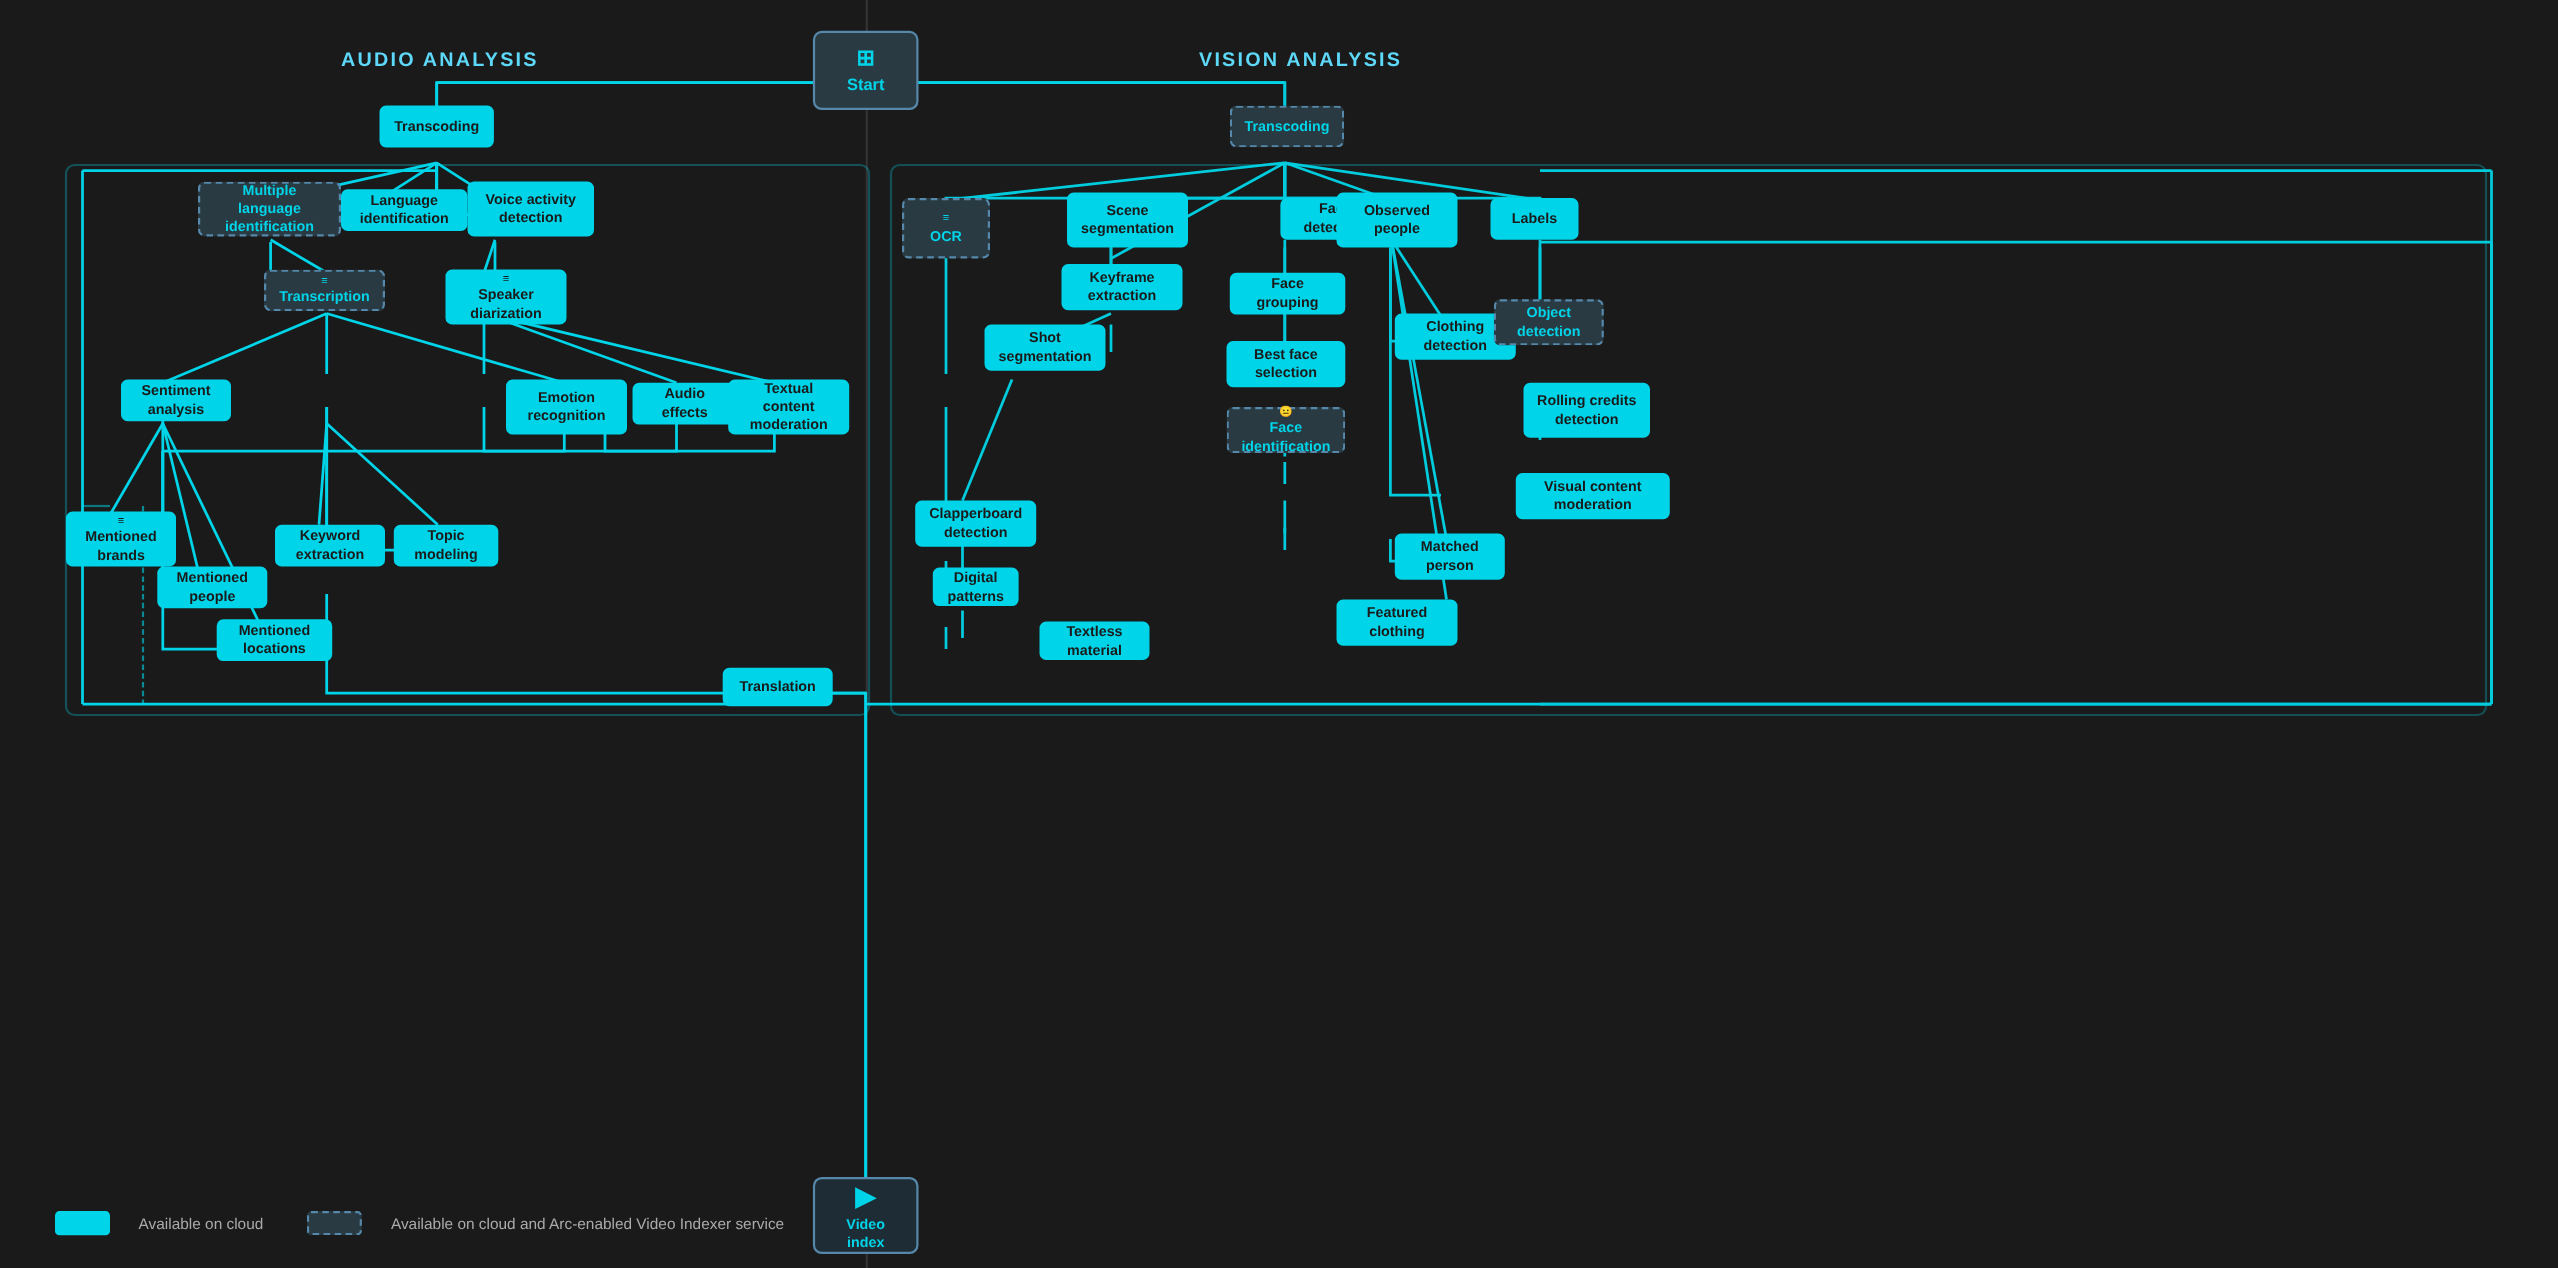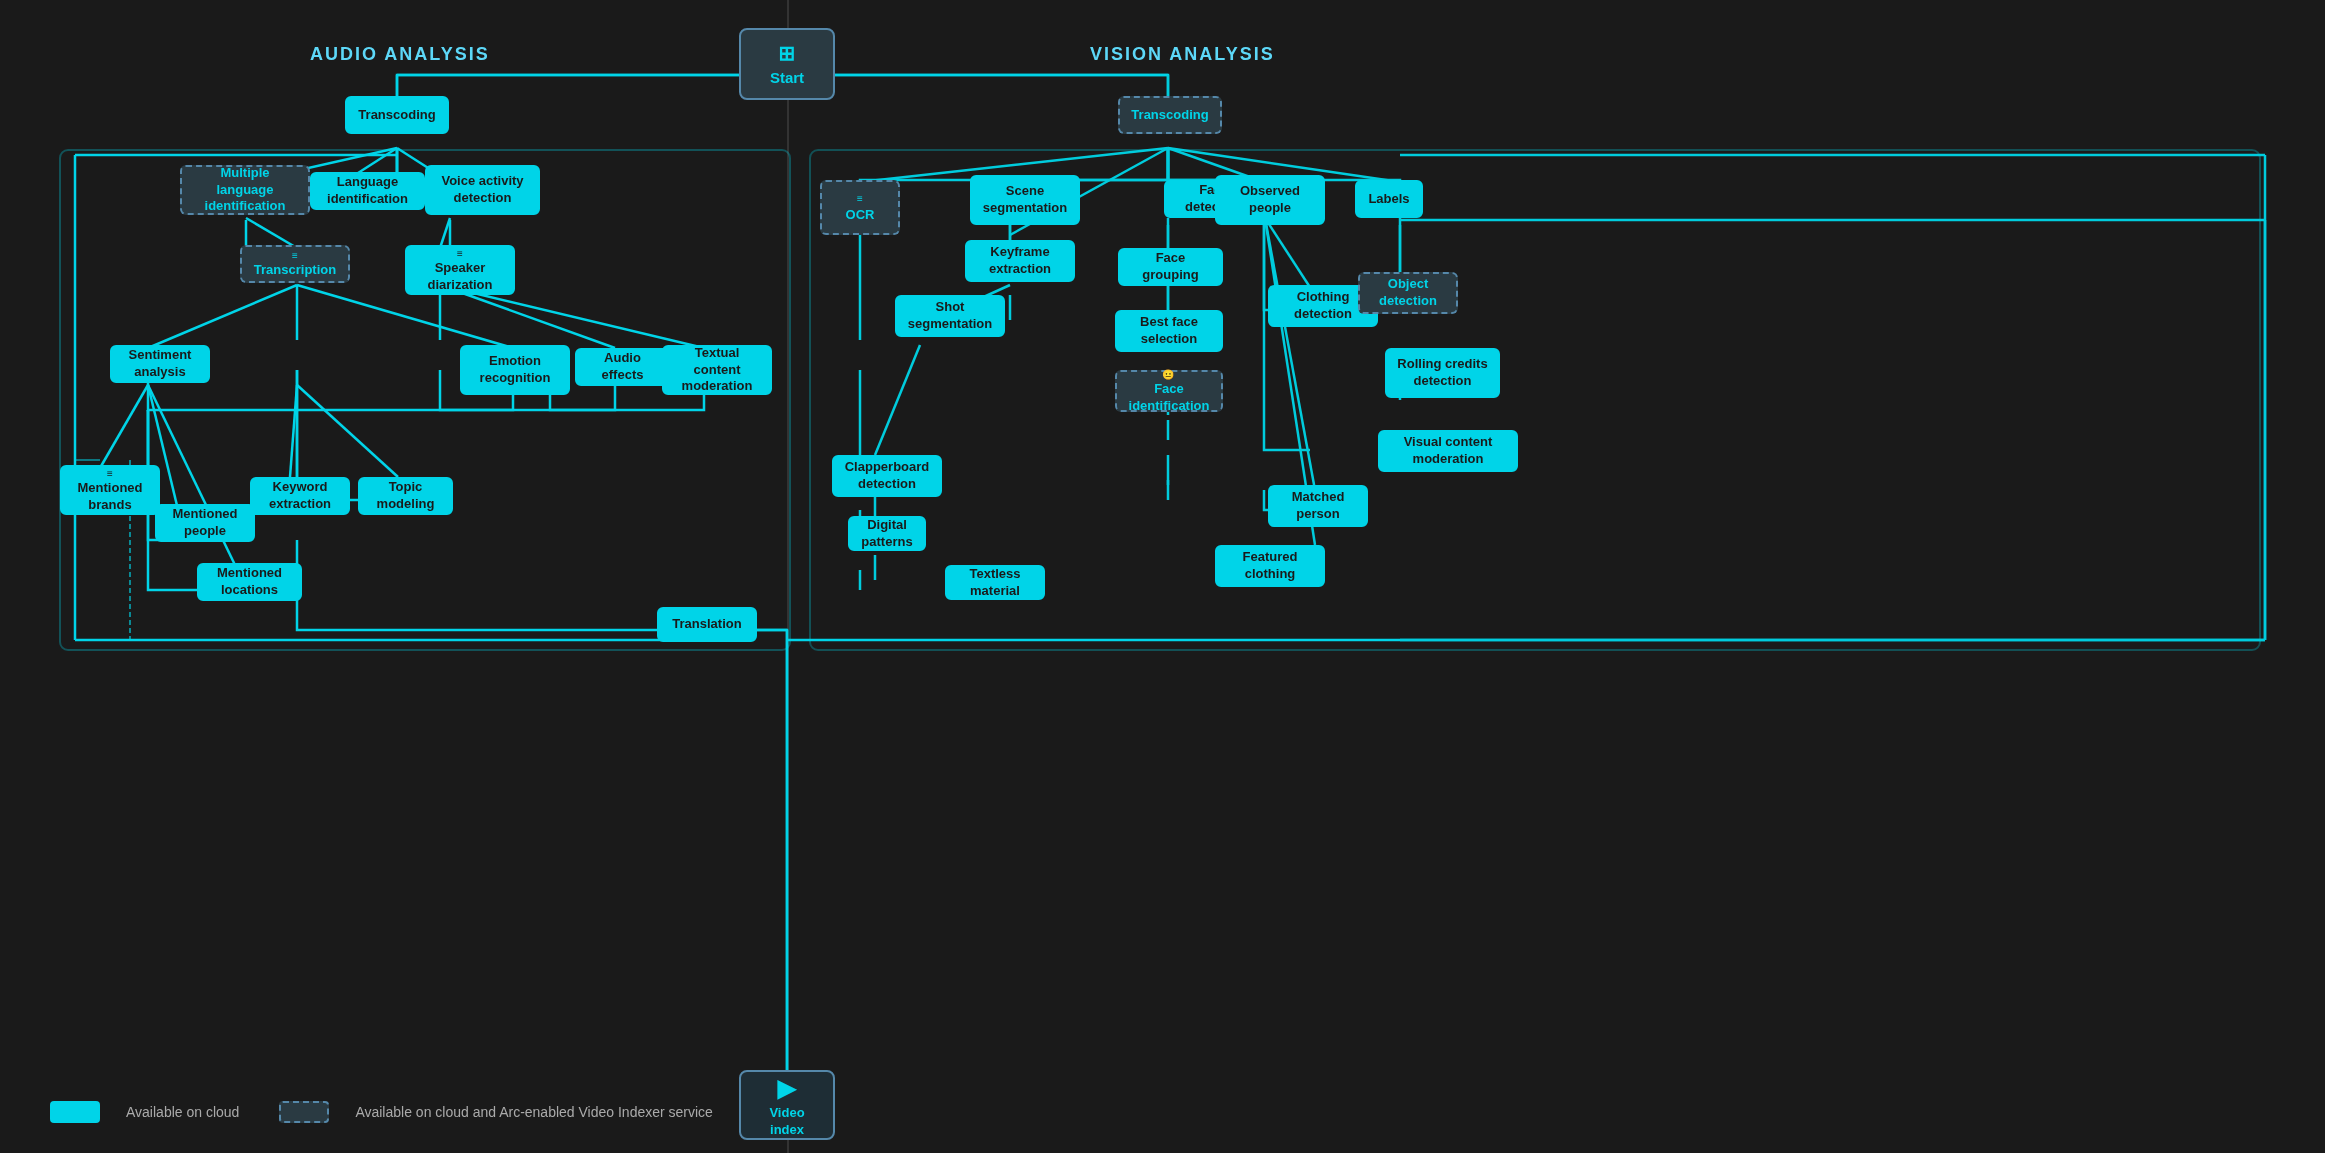--- a/index.html
+++ b/index.html
@@ -331,21 +331,21 @@
 
   <div class="node node-cyan" style="left: 662px; top: 345px; width: 110px; height: 50px;">Textual content moderation</div>
 
   <div class="node node-cyan" style="left: 60px; top: 465px; width: 100px; height: 50px;">
     <div>
       <div style="font-size:10px;">≡</div>
       <span>Mentioned brands</span>
     </div>
   </div>
 
-  <div class="node node-cyan" style="left: 143px; top: 504px; width: 100px; height: 38px; margin-left: 12px;">Mentioned people</div>
+  <div class="node node-cyan" style="left: 143px; top: 515px; width: 100px; height: 38px;">Mentioned people</div>
 
   <div class="node node-cyan" style="left: 197px; top: 563px; width: 105px; height: 38px;">Mentioned locations</div>
 
   <div class="node node-cyan" style="left: 250px; top: 477px; width: 100px; height: 38px;">Keyword extraction</div>
 
   <div class="node node-cyan" style="left: 358px; top: 477px; width: 95px; height: 38px;">Topic modeling</div>
 
   <div class="node node-cyan" style="left: 657px; top: 607px; width: 100px; height: 35px;">Translation</div>
 
   <div class="node node-arc" style="left: 1118px; top: 96px; width: 104px; height: 38px;">Transcoding</div>
@@ -360,21 +360,21 @@
   <div class="node node-cyan" style="left: 970px; top: 175px; width: 110px; height: 50px;">Scene segmentation</div>
 
   <div class="node node-cyan" style="left: 965px; top: 240px; width: 110px; height: 42px;">Keyframe extraction</div>
 
   <div class="node node-cyan" style="left: 895px; top: 295px; width: 110px; height: 42px;">Shot segmentation</div>
 
   <div class="node node-cyan" style="left: 1164px; top: 180px; width: 100px; height: 38px;">Face detection</div>
 
   <div class="node node-cyan" style="left: 1215px; top: 175px; width: 110px; height: 50px; text-align: center;">Observed people</div>
 
-  <div class="node node-cyan" style="left: 1355px; top: 180px; width: 68px; height: 38px;">Labels</div>
+  <div class="node node-cyan" style="left: 1355px; top: 180px; width: 80px; height: 38px;">Labels</div>
 
   <div class="node node-cyan" style="left: 1118px; top: 248px; width: 105px; height: 38px;">Face grouping</div>
 
   <div class="node node-cyan" style="left: 1268px; top: 285px; width: 110px; height: 42px;">Clothing detection</div>
 
   <div class="node node-arc" style="left: 1358px; top: 272px; width: 100px; height: 42px;">Object detection</div>
 
   <div class="node node-cyan" style="left: 1115px; top: 310px; width: 108px; height: 42px;">Best face selection</div>
 
   <div class="node node-arc" style="left: 1115px; top: 370px; width: 108px; height: 42px;">

